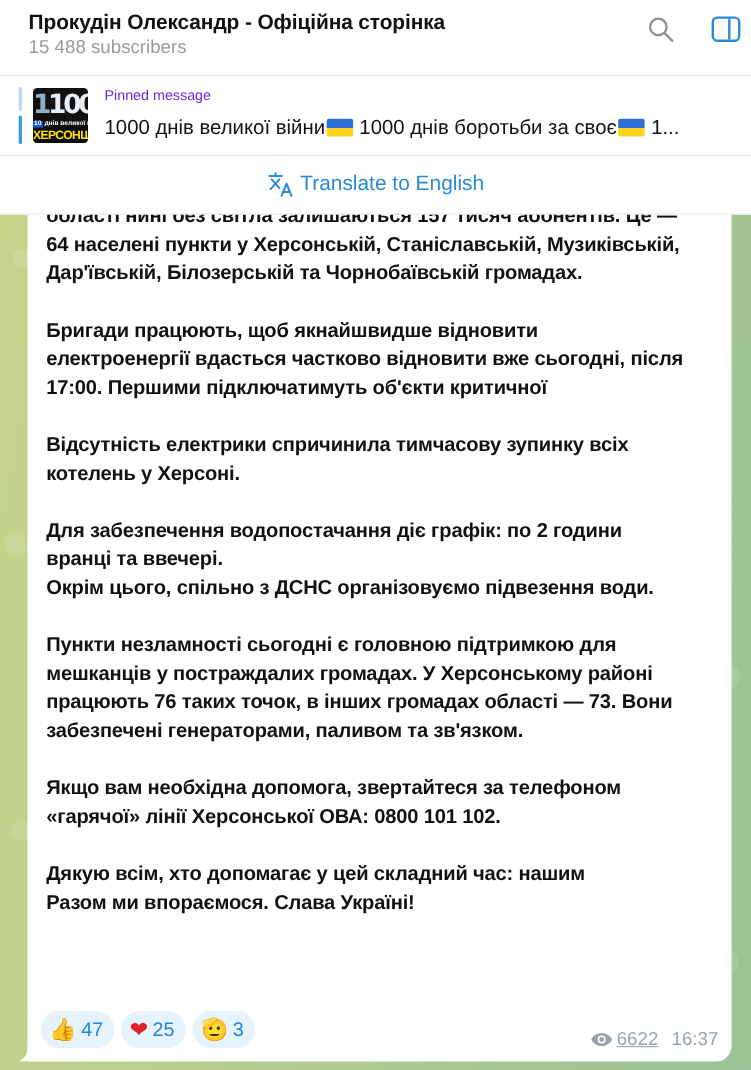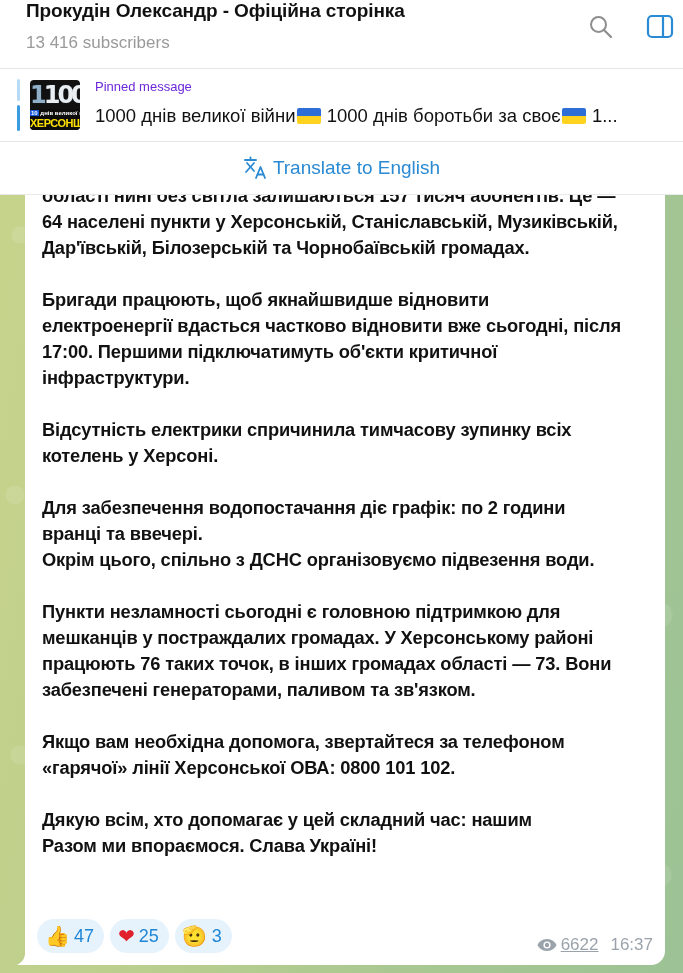--- a/index.html
+++ b/index.html
@@ -10,21 +10,21 @@
       position: relative;
     }
 
     
     .header {
       position: absolute; left: 0; top: 0; width: 683px; height: 69px;
       background: #ffffff;
       border-bottom: 1px solid #e6e6e6;
     }
     .header .title {
-      position: absolute; left: 26px; top: 0;
+      position: absolute; left: 26px; top: 10px;
       font-size: 19px; font-weight: 600; color: #111;
       letter-spacing: -0.1px;
     }
     .header .subtitle {
       position: absolute; left: 26px; top: 33px;
       font-size: 17px; color: #9a9a9a;
     }
     .header .icon-btn {
       position: absolute; top: 12px; width: 30px; height: 30px;
       display: flex; align-items: center; justify-content: center;
@@ -146,21 +146,21 @@
       position: absolute; right: 30px; top: 935px;
       display: flex; align-items: center; color: #9aa3ab; font-size: 17px;
     }
     .meta .views { margin-left: 4px; margin-right: 12px; text-decoration: underline; }
   </style>
 </head>
 <body>
 
 <div class="header">
   <div class="title">Прокудін Олександр - Офіційна сторінка</div>
-  <div class="subtitle">13 416 subscribers</div>
+  <div class="subtitle">15 488 subscribers</div>
   <div class="icon-btn search-btn">
     <svg width="26" height="26" viewBox="0 0 26 26">
       <circle cx="10.5" cy="10.5" r="7.5" fill="none" stroke="#8e8e8e" stroke-width="2"></circle>
       <line x1="16" y1="16" x2="23" y2="23" stroke="#8e8e8e" stroke-width="2.2" stroke-linecap="round"></line>
     </svg>
   </div>
   <div class="icon-btn sidebar-btn">
     <svg width="28" height="26" viewBox="0 0 28 26">
       <rect x="2" y="2" width="24" height="21" rx="4" fill="none" stroke="#2a8ad3" stroke-width="2.2"></rect>
       <line x1="17" y1="3" x2="17" y2="22" stroke="#2a8ad3" stroke-width="2.2"></line>
@@ -206,21 +206,20 @@
 <div class="msg-text">
   <p>
     <span class="ln">області нині без світла залишаються 157 тисяч абонентів. Це —</span>
     <span class="ln">64 населені пункти у Херсонській, Станіславській, Музиківській,</span>
     <span class="ln">Дар'ївській, Білозерській та Чорнобаївській громадах.</span>
   </p>
   <p>
     <span class="ln">Бригади працюють, щоб якнайшвидше відновити</span>
     <span class="ln">електроенергії вдасться частково відновити вже сьогодні, після</span>
     <span class="ln">17:00. Першими підключатимуть об'єкти критичної</span>
-    <span class="ln">інфраструктури.</span>
   </p>
   <p>
     <span class="ln">Відсутність електрики спричинила тимчасову зупинку всіх</span>
     <span class="ln">котелень у Херсоні.</span>
   </p>
   <p>
     <span class="ln">Для забезпечення водопостачання діє графік: по 2 години</span>
     <span class="ln">вранці та ввечері.</span>
     <span class="ln">Окрім цього, спільно з ДСНС організовуємо підвезення води.</span>
   </p>

